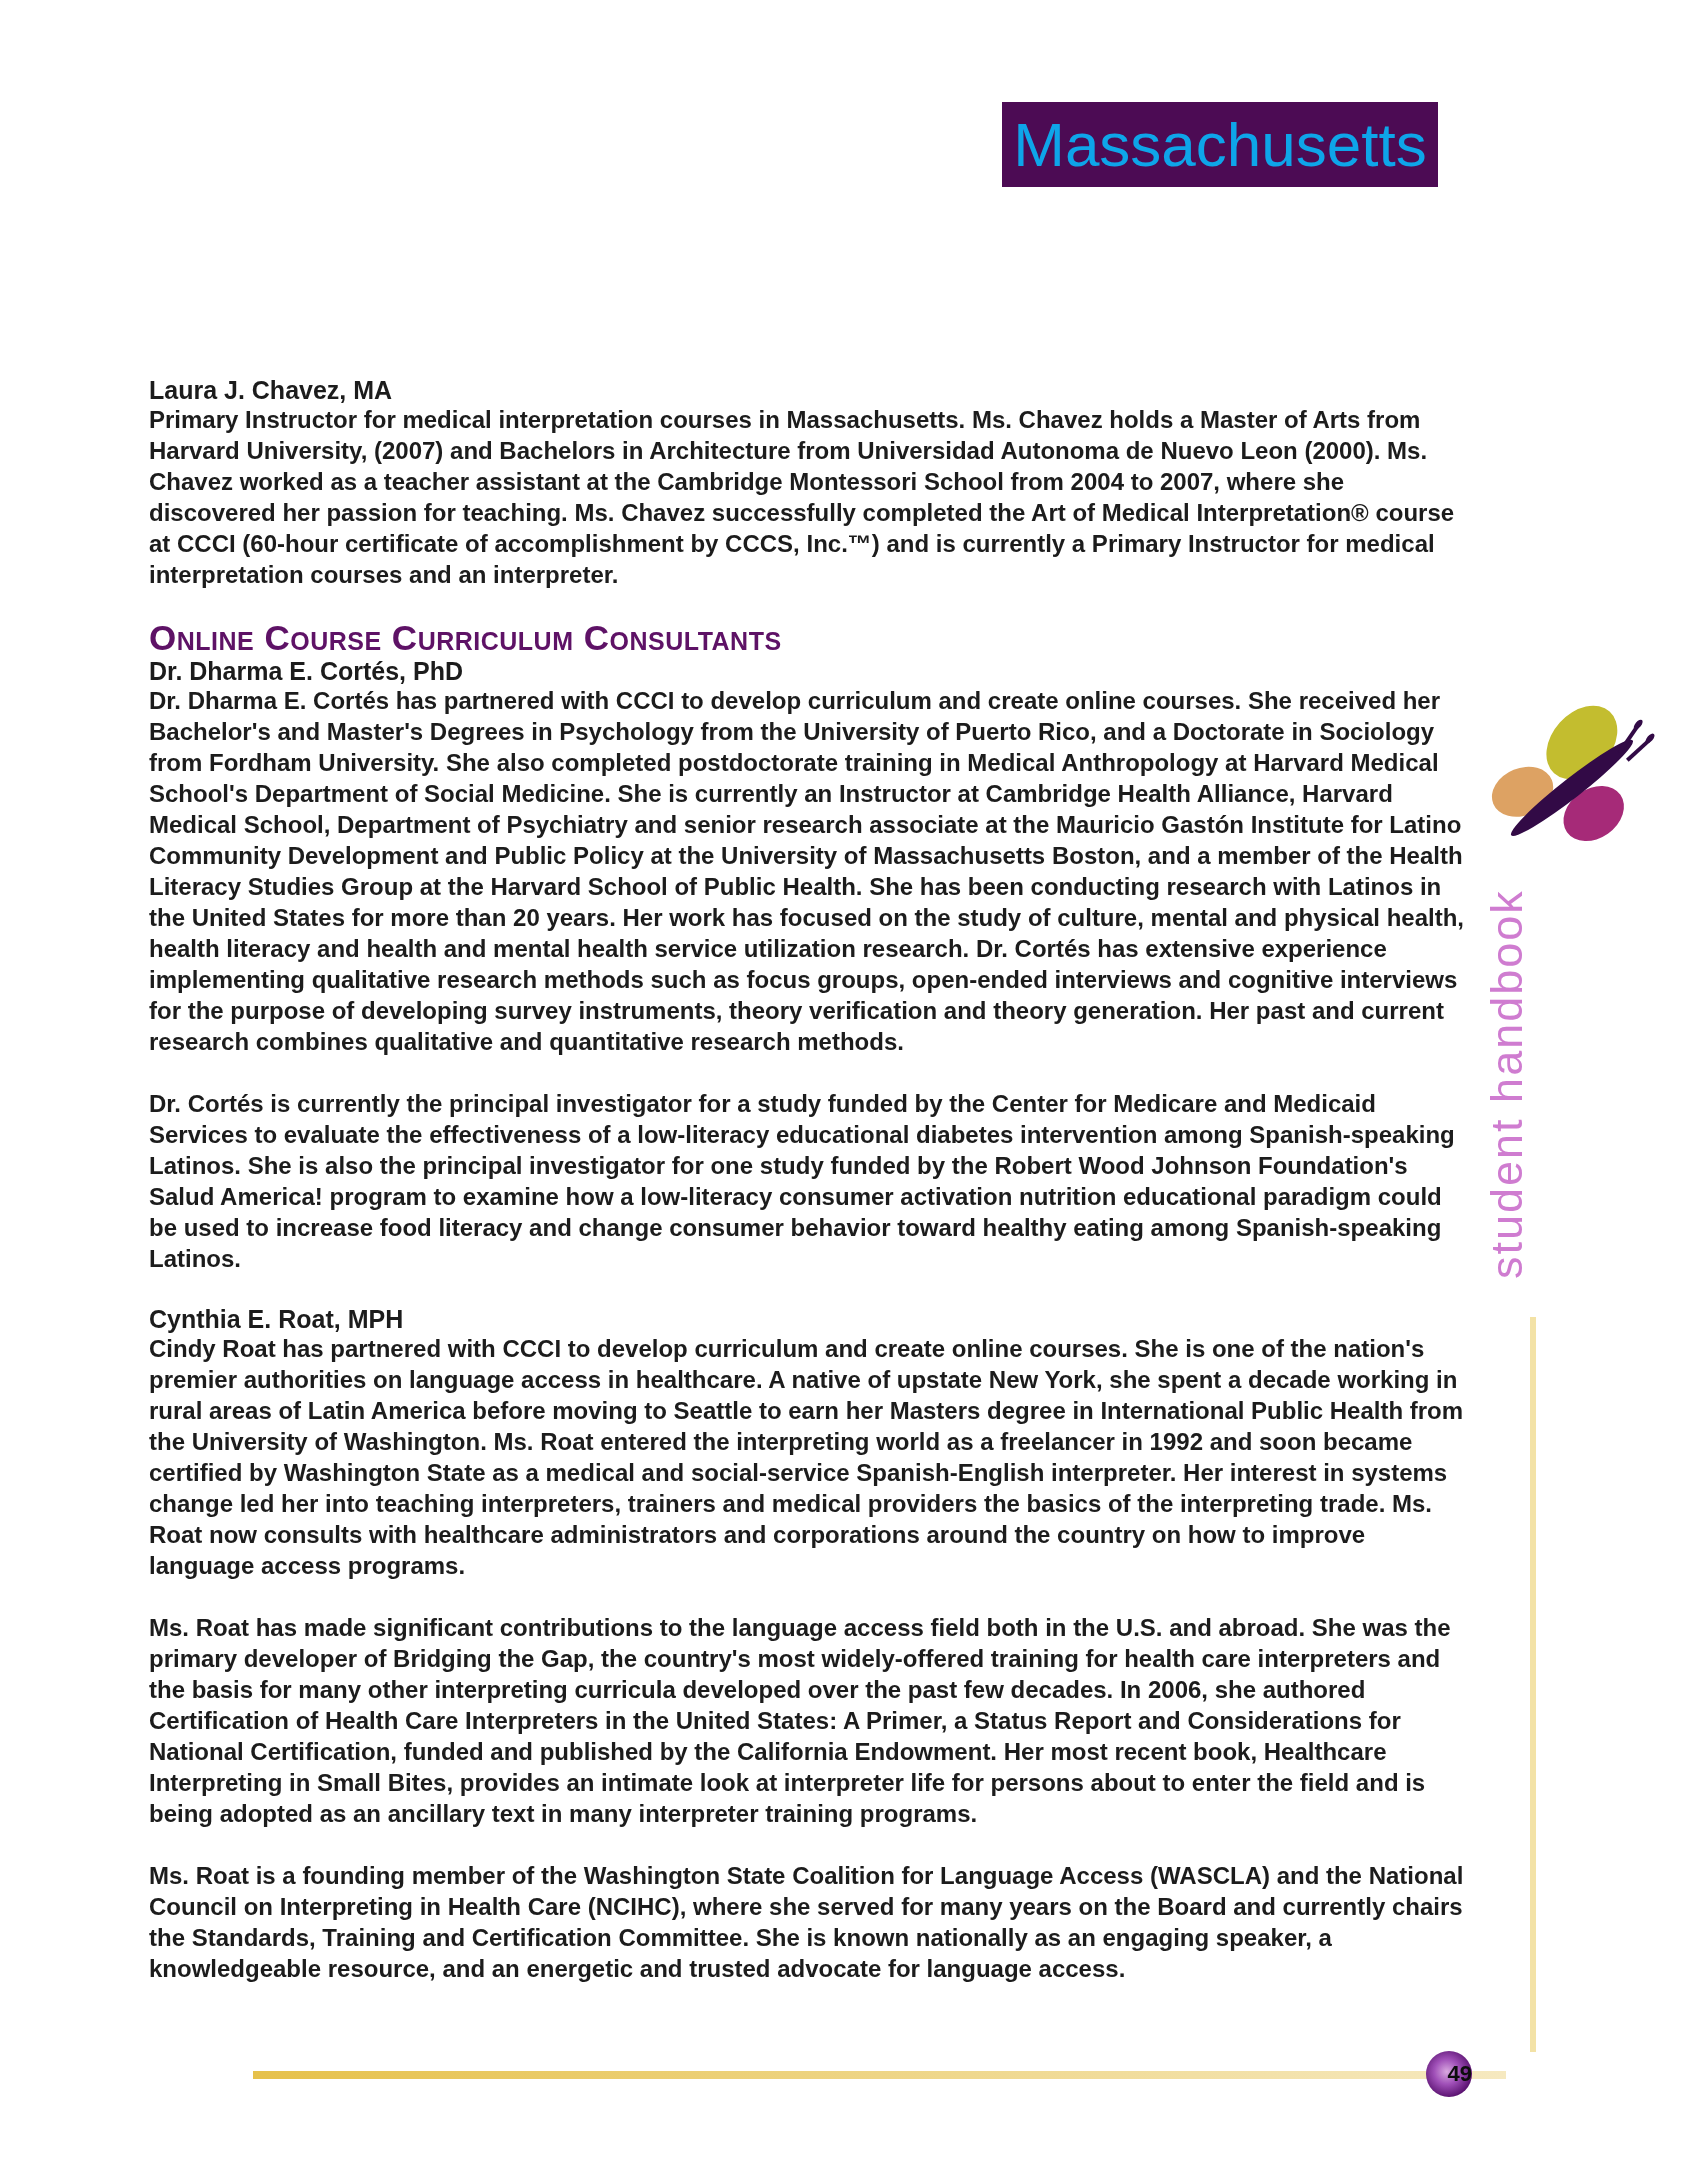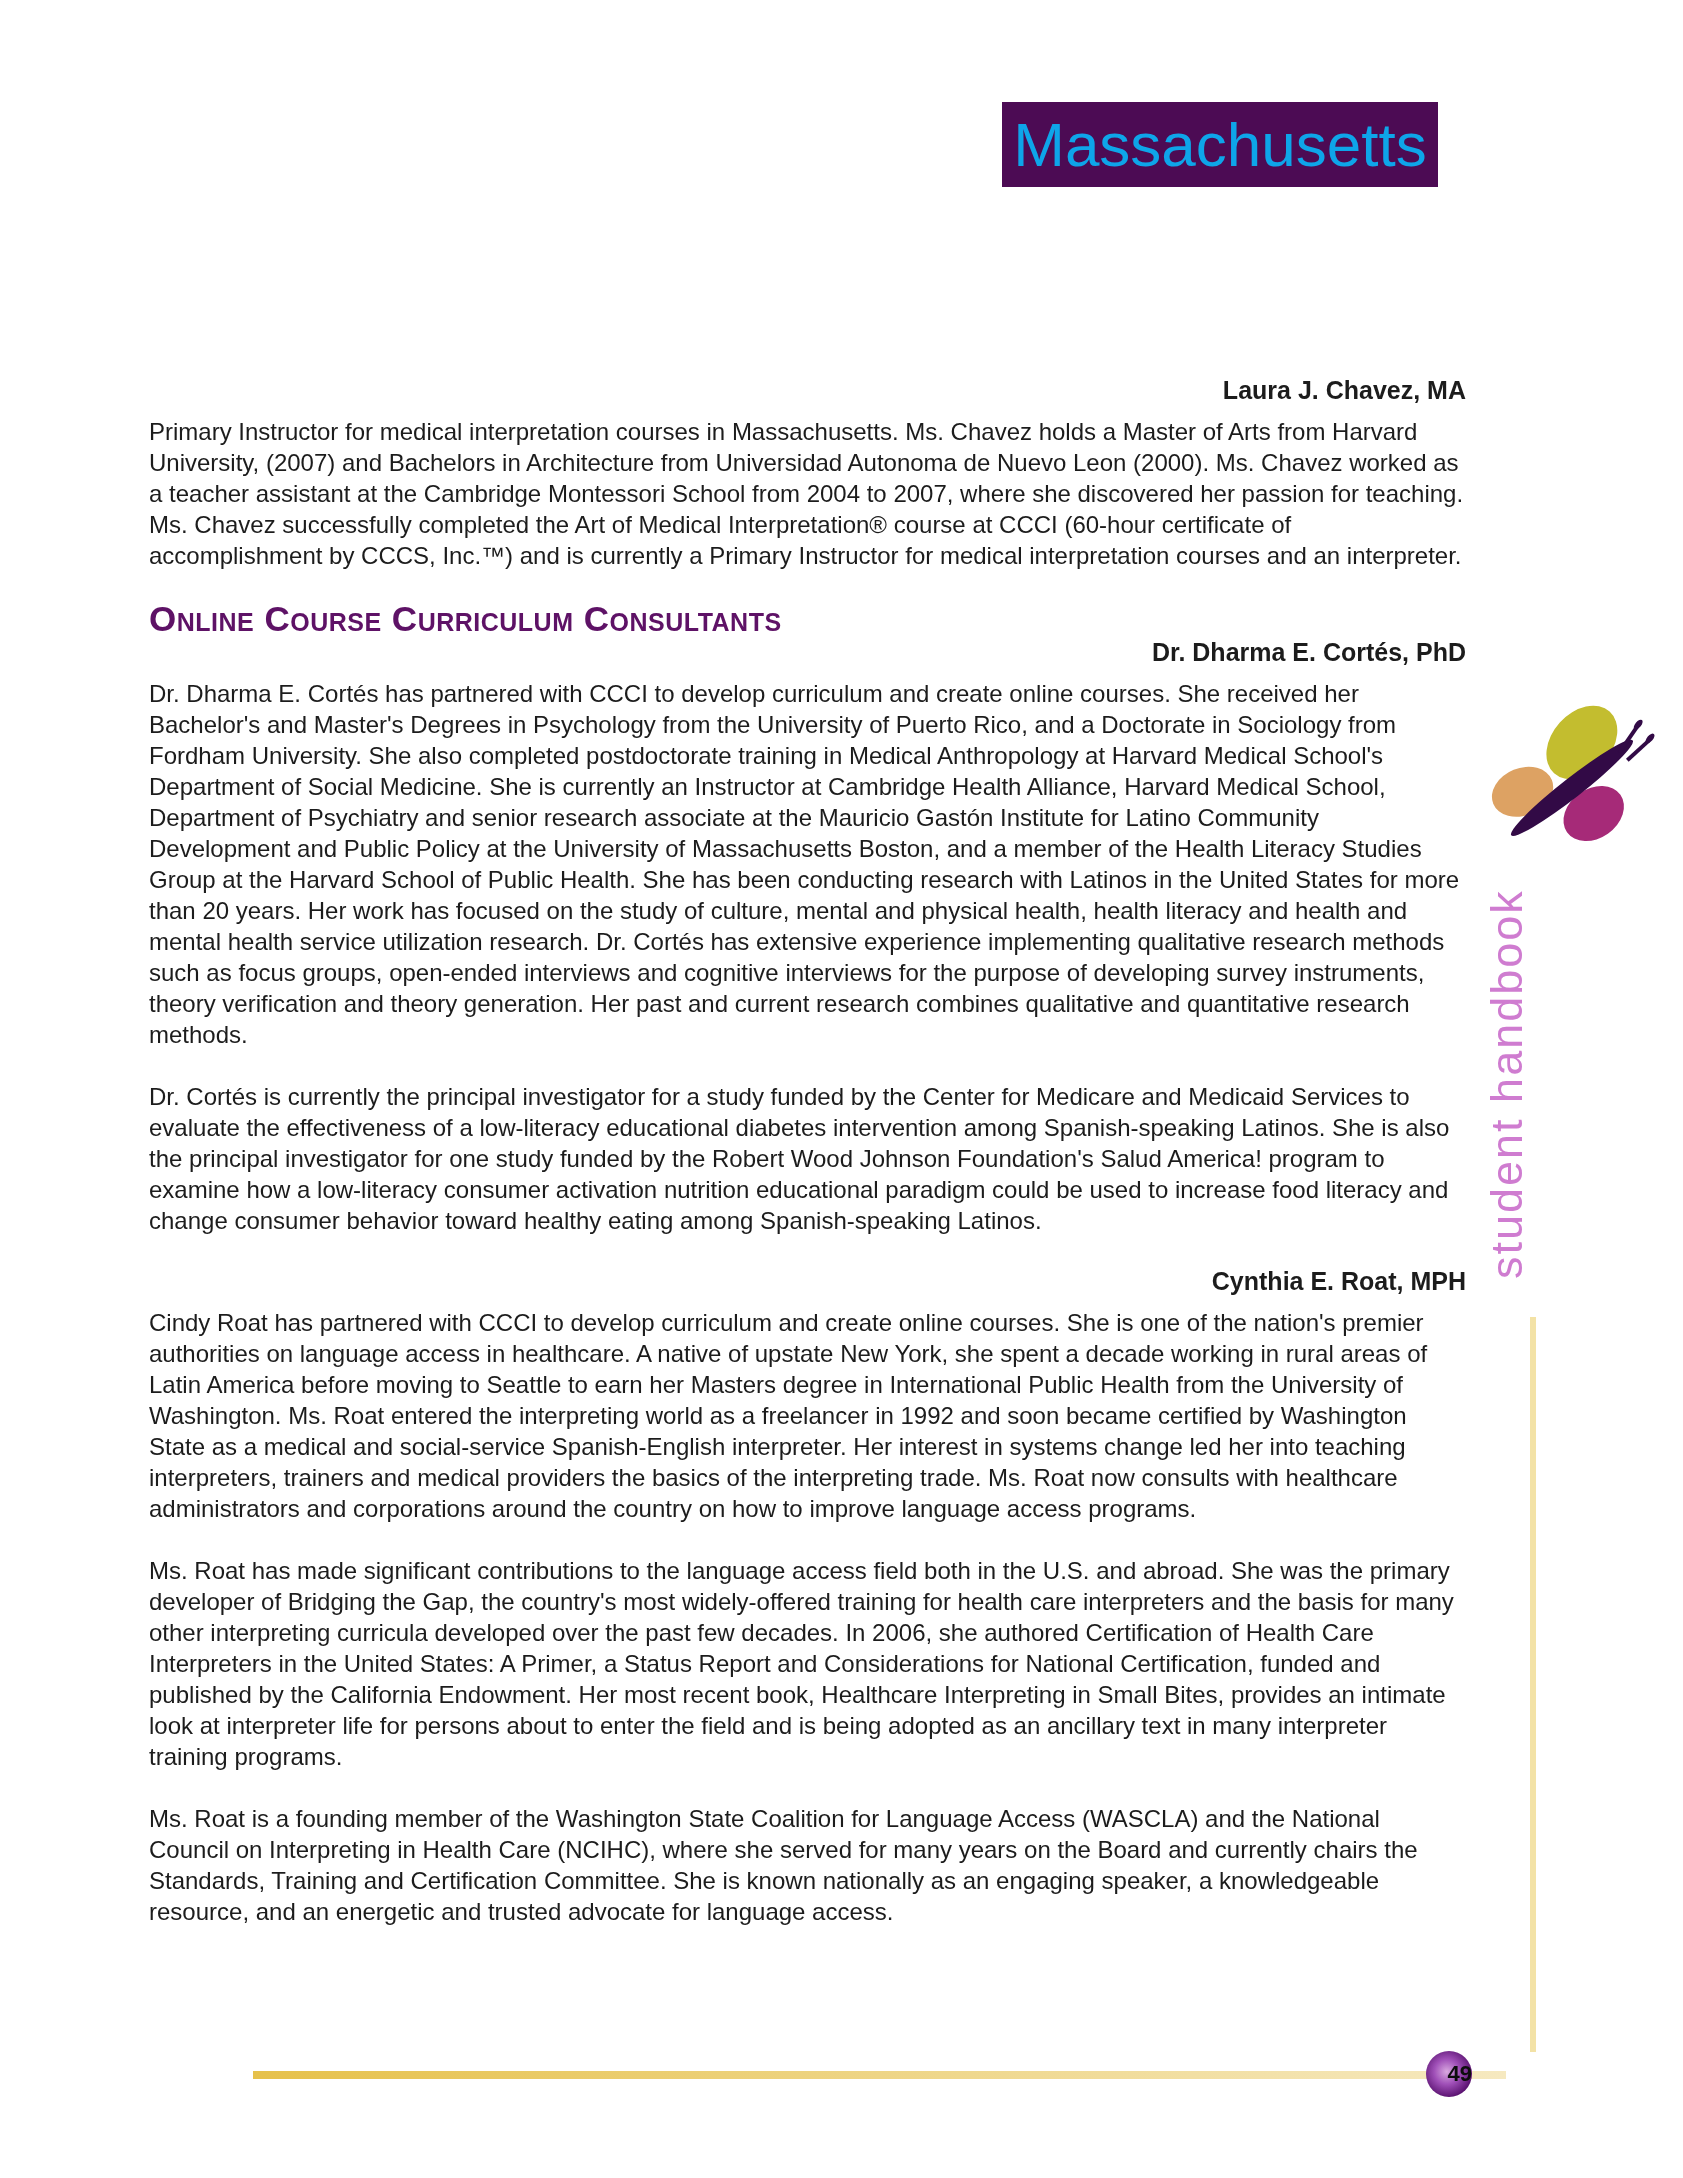--- a/index.html
+++ b/index.html
@@ -18,24 +18,24 @@
     background:#4c0b54;
     color:#0ea5e9;
     display:flex; align-items:center; justify-content:center;
     font-size:62px;
   }
   .content {
     position:absolute; left:149px; top:376px; width:1317px;
     font-size:24px; line-height:31px;
   }
   .person-name {
-    font-weight:bold; font-size:25px; line-height:28px; margin:0;text-align:right;
+    font-weight:bold; font-size:25px; line-height:28px; margin:0;
   }
   .person-name.gap-above { margin-top:28px; }
-  p.bio { margin:12px 0 31px 0; }
+  p.bio { margin:0 0 31px 0;font-weight:bold; }
   .section-heading {
     font-variant:small-caps;
     font-weight:bold;
     font-size:35px; line-height:34px;
     color:#5e1266;
     letter-spacing:0.5px;
     margin:27px 0 2px 0;
   }
   .butterfly {
     position:absolute; left:1483px; top:691px; width:173px; height:168px;

